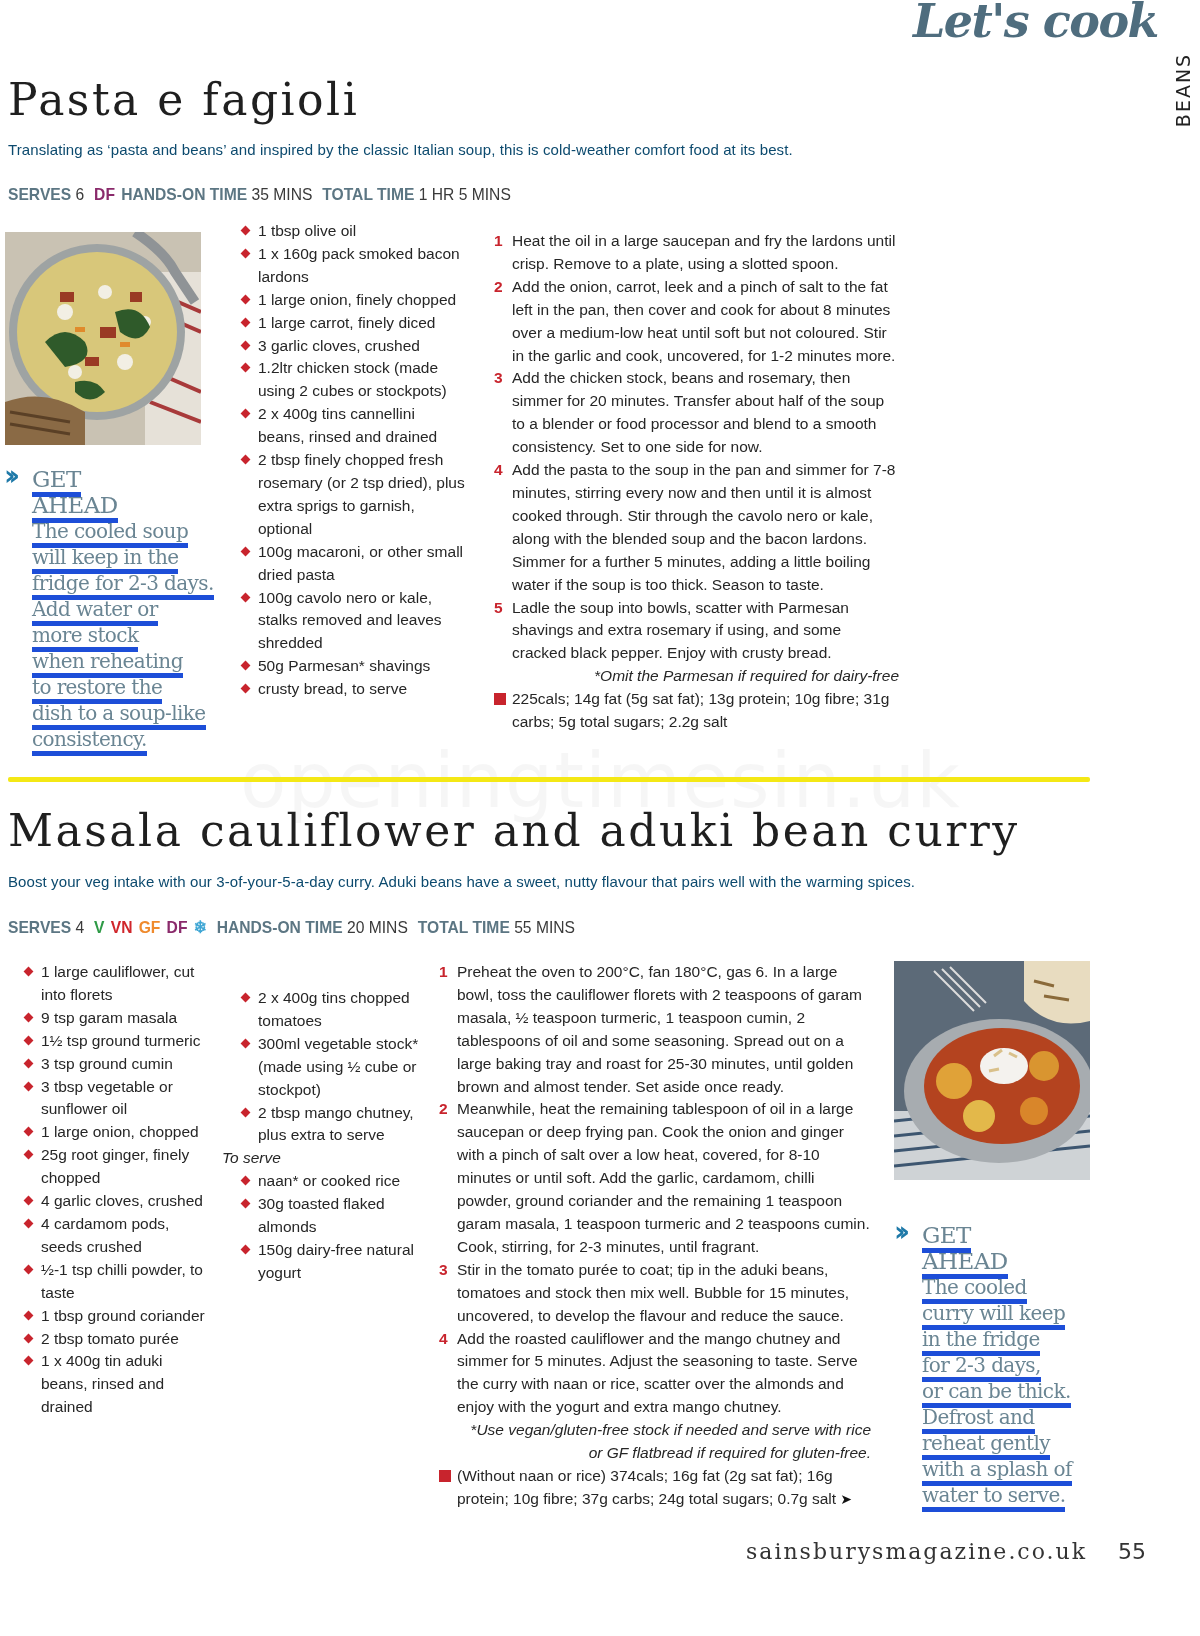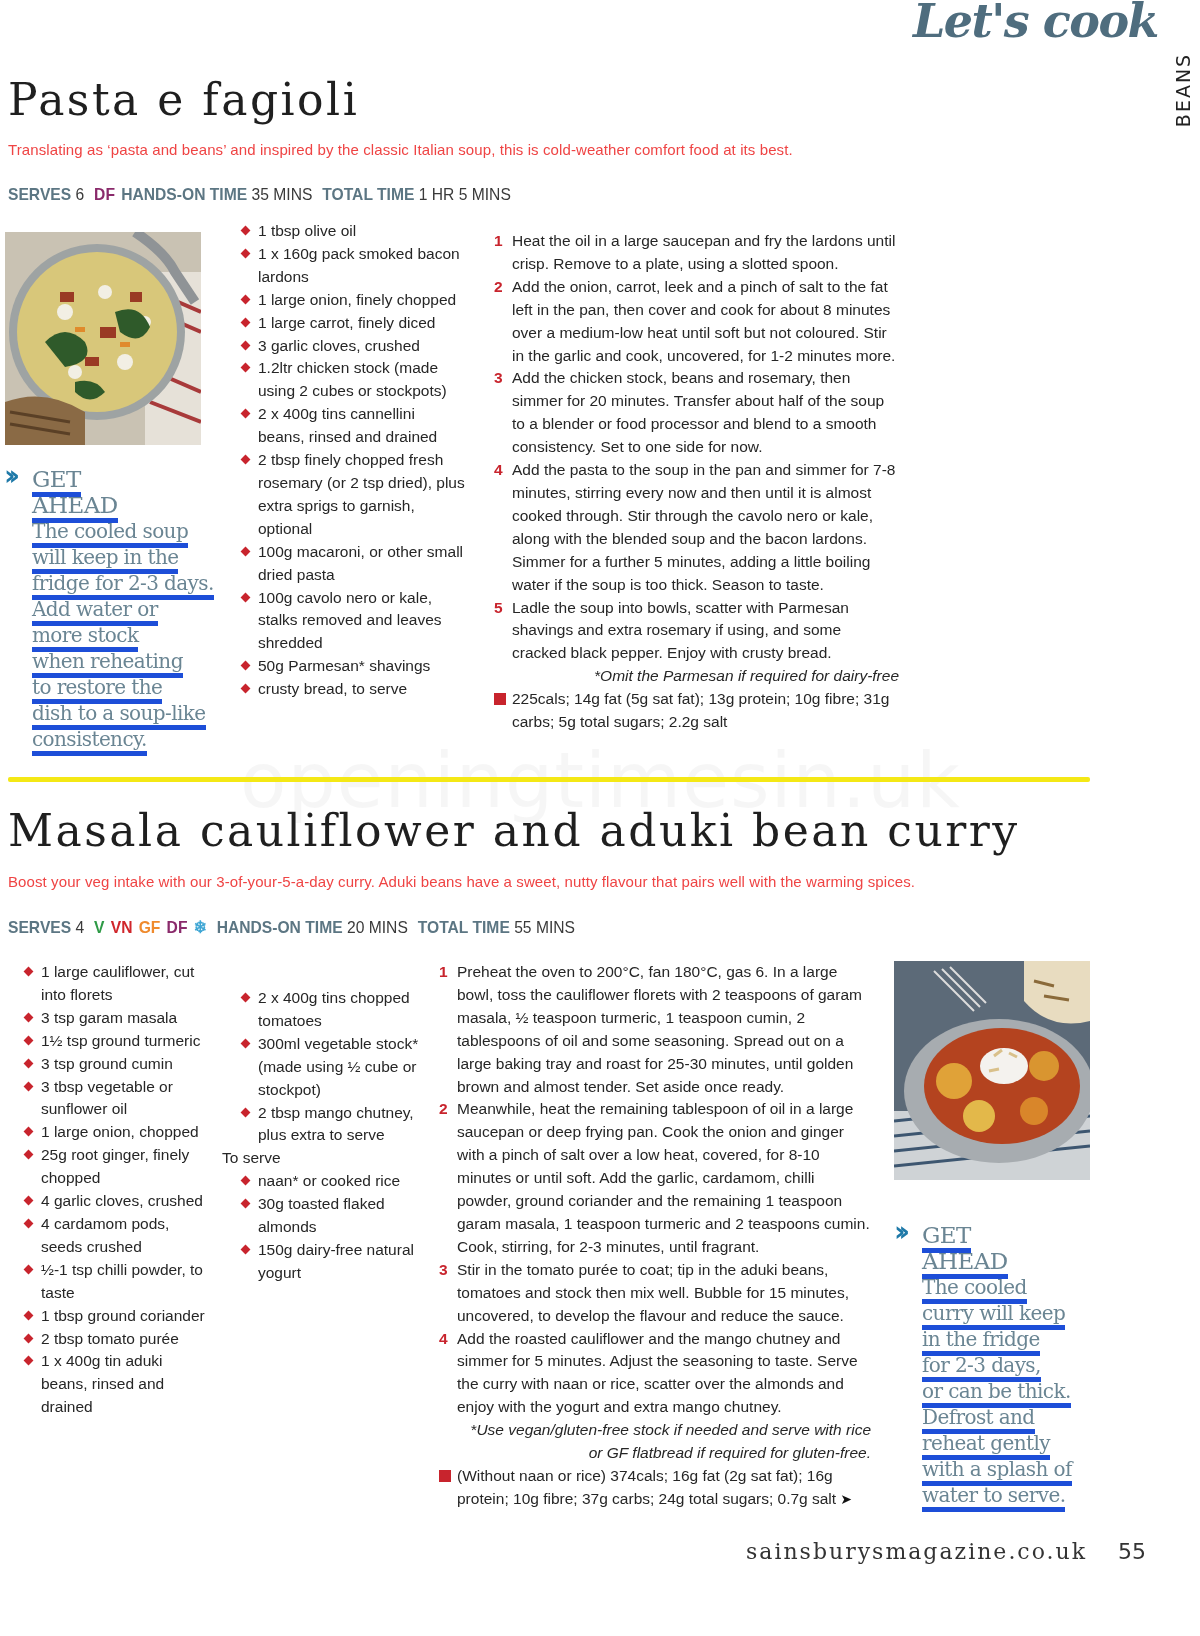--- a/index.html
+++ b/index.html
@@ -4,39 +4,39 @@
 <style>
   * { box-sizing: border-box; margin: 0; padding: 0; }
   html, body { width: 1200px; height: 1636px; background: #ffffff; overflow: hidden; }
   body { position: relative; font-family: "DejaVu Sans", sans-serif; color: #2a2a2a; }
 
   .brand { position: absolute; right: 42px; top: -6px; font-family: "DejaVu Serif", serif; font-style: italic; font-weight: bold; font-size: 46px; color: #4f6d7e; letter-spacing: -1.5px; }
   .section-tag { position: absolute; right: 2px; top: 48px; width: 30px; height: 84px; }
   .section-tag span { position: absolute; left: 50%; top: 50%; transform: translate(-50%, -50%) rotate(-90deg); font-size: 19px; letter-spacing: 2px; color: #222; white-space: nowrap; font-family: "DejaVu Sans", sans-serif; }
 
   .recipe-title { position: absolute; left: 8px; font-family: "DejaVu Serif", serif; font-size: 44px; color: #1f1f1f; letter-spacing: 2.5px; font-weight: normal; }
-  .intro { position: absolute; left: 8px; font-size: 15px; color: #ef4444; font-family: "Liberation Sans", sans-serif; letter-spacing: 0.1px; }
+  .intro { position: absolute; left: 8px; font-size: 15px; color: #0c4a6e; font-family: "Liberation Sans", sans-serif; letter-spacing: 0.1px; }
   .meta { position: absolute; left: 8px; font-family: "Liberation Sans", sans-serif; font-size: 17px; color: #333; white-space: nowrap; transform: scaleX(0.92); transform-origin: left; }
   .meta .lbl { color: #5c7683; font-weight: bold; }
   .meta .val { color: #3a3a3a; margin-right: 6px; }
   .meta .tag { font-weight: bold; margin-right: 2px; }
 
   .photo { position: absolute; overflow: hidden; }
   .photo svg { display: block; width: 100%; height: 100%; }
 
   .getahead { position: absolute; font-family: "DejaVu Serif", serif; color: #6a8593; font-size: 20px; line-height: 26px; letter-spacing: -0.6px; }
   .getahead .chev { position: absolute; left: -28px; top: -3px; color: #1e79a8; font-weight: bold; font-size: 28px; letter-spacing: -7px; font-family: "DejaVu Sans", sans-serif; }
   .getahead .head { display: block; font-size: 23px; line-height: 26px; }
   .getahead .head span, .getahead .body span { border-bottom: 5px solid #1d4ed8; }
   .getahead .body { display: block; }
 
   .ing { position: absolute; list-style: none; font-family: "Liberation Sans", sans-serif; font-size: 15.5px; line-height: 22.9px; color: #262626; }
   .ing li { position: relative; padding-left: 18px; }
   .ing li::before { content: ""; position: absolute; left: 2px; top: 7px; width: 7px; height: 7px; background: #c8242d; transform: rotate(45deg); }
-  .ing li.sub { padding-left: 0; }
+  .ing li.sub { padding-left: 0; font-style: italic; }
   .ing li.sub::before { display: none; }
 
   .method { position: absolute; list-style: none; font-family: "Liberation Sans", sans-serif; font-size: 15.5px; line-height: 22.9px; color: #262626; }
   .method li { position: relative; padding-left: 18px; }
   .method li .num { position: absolute; left: 0; top: 0; color: #c8242d; font-weight: bold; }
   .method .note { padding-left: 18px; font-style: italic; text-align: right; }
   .method .nutri { position: relative; padding-left: 18px; }
   .method .nutri::before { content: ""; position: absolute; left: 0; top: 5px; width: 12px; height: 12px; background: #c8242d; }
   .more-arrow { font-size: 14px; margin-left: 4px; color: #111; }
 
@@ -147,21 +147,21 @@
   <span class="tag" style="color:#8a2a6b">DF</span>
   <span class="tag" style="color:#3fa6d4; margin-right:6px">❄</span>
   <span class="lbl">HANDS-ON TIME</span>
   <span class="val">20 MINS</span>
   <span class="lbl">TOTAL TIME</span>
   <span class="val">55 MINS</span>
 </div>
 
 <ul class="ing" style="left:23px; top:961px; width:185px;">
   <li>1 large cauliflower, cut into florets</li>
-  <li>3 tsp garam masala</li>
+  <li>9 tsp garam masala</li>
   <li>1½ tsp ground turmeric</li>
   <li>3 tsp ground cumin</li>
   <li>3 tbsp vegetable or sunflower oil</li>
   <li>1 large onion, chopped</li>
   <li>25g root ginger, finely chopped</li>
   <li>4 garlic cloves, crushed</li>
   <li>4 cardamom pods, seeds crushed</li>
   <li>½-1 tsp chilli powder, to taste</li>
   <li>1 tbsp ground coriander</li>
   <li>2 tbsp tomato purée</li>

